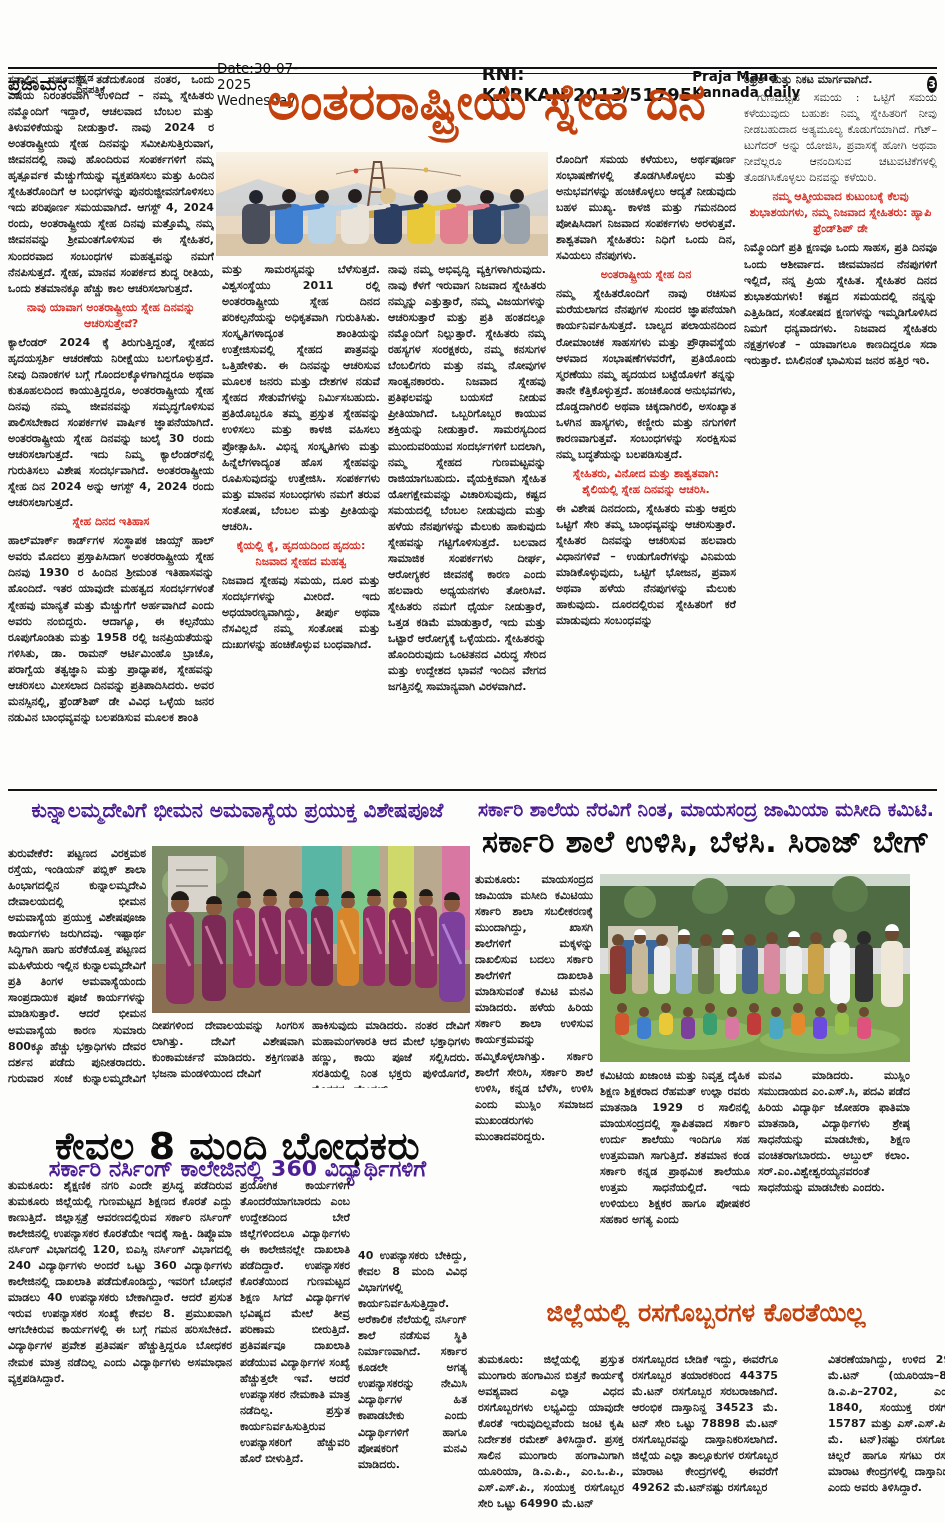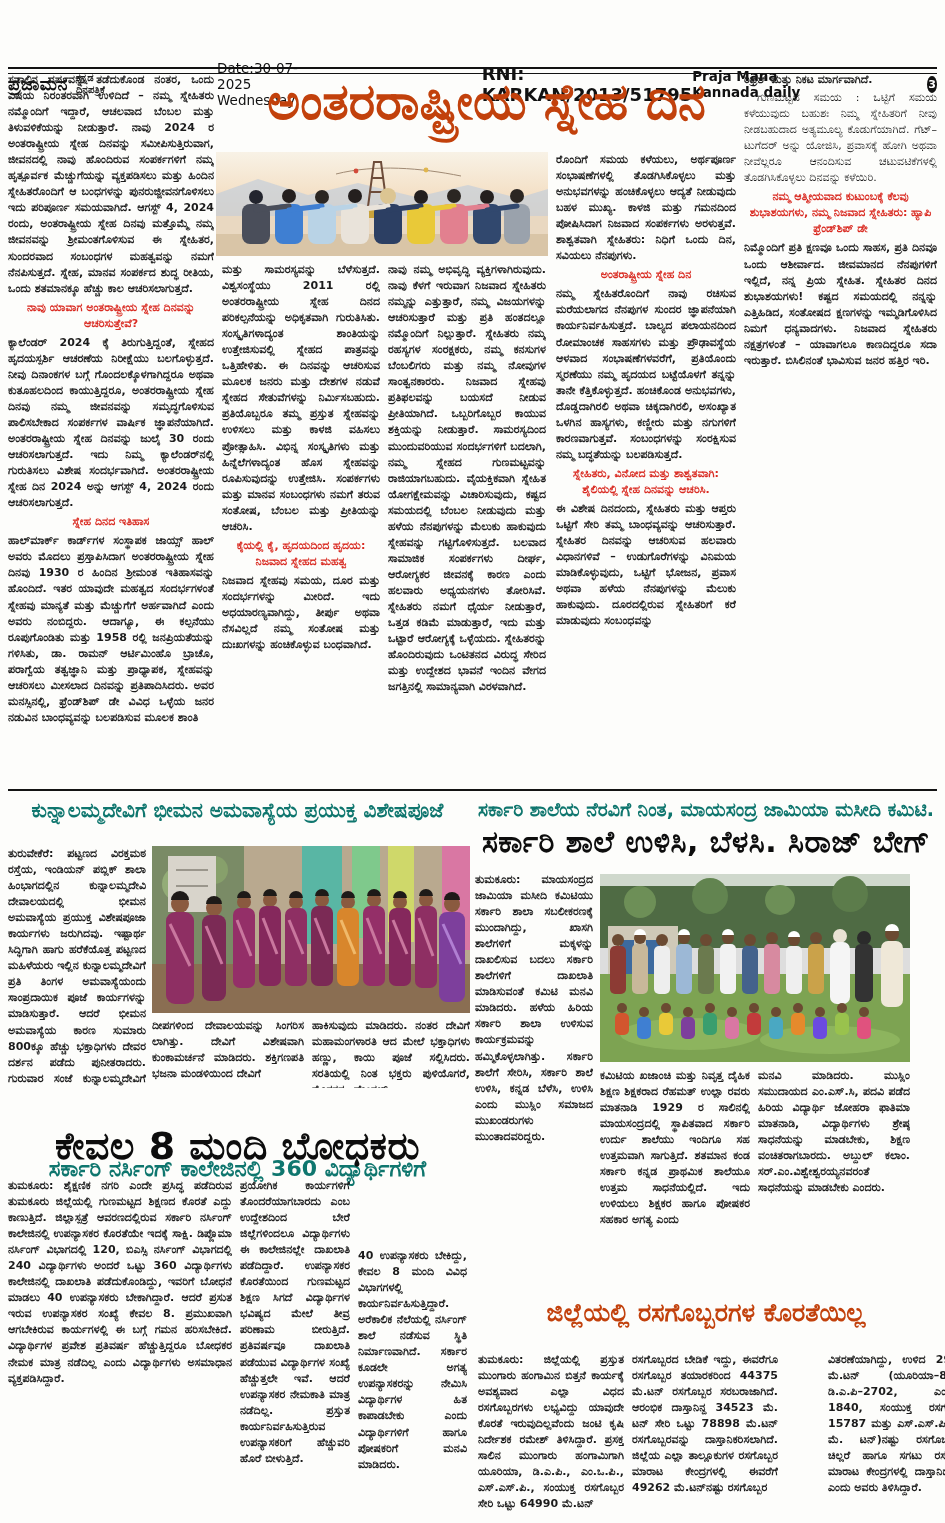--- a/index.html
+++ b/index.html
@@ -14,21 +14,21 @@
   .logo-sub{font-size:10px;color:#222;margin-left:8px;font-weight:600;}
   .mh-date{font-weight:400;font-size:13.5px;color:#111;margin-left:112px;}
   .mh-rni{font-weight:700;font-size:18px;color:#111;margin-left:150px;}
   .mh-paper{font-weight:700;font-size:13.5px;color:#111;margin-left:auto;margin-right:120px;}
   .page-badge{width:17px;height:17px;border-radius:50%;background:#111;color:#fff;
     font-size:11px;font-weight:700;display:flex;align-items:center;justify-content:center;}
   .rule-double{left:8px;top:67px;width:929px;height:4px;border-top:2px solid #121212;border-bottom:1px solid #121212;}
   .rule{background:#141414;}
   
   .headline-main{color:#c2410c;font-weight:800;text-align:center;line-height:1.05;}
-  .kicker{color:#0f766e;font-weight:800;text-align:center;}
+  .kicker{color:#4c1d95;font-weight:800;text-align:center;}
   .headline-black{color:#0d0d0d;font-weight:800;text-align:center;letter-spacing:.5px;}
   
   .col{overflow:hidden;font-size:11px;line-height:1.46;text-align:justify;color:#1c1c1c;}
   .col p{margin:0 0 2px 0;text-indent:13px;}
   .col p.noindent{text-indent:0;font-weight:bold;}
   .subhead{color:#d92b22;font-weight:800;text-align:center;text-indent:0 !important;margin:3px 0 3px 0 !important;}
   .photo-frame{background:#ddd;overflow:hidden;}
   .photo-frame svg{display:block;}
 </style>
 </head>

